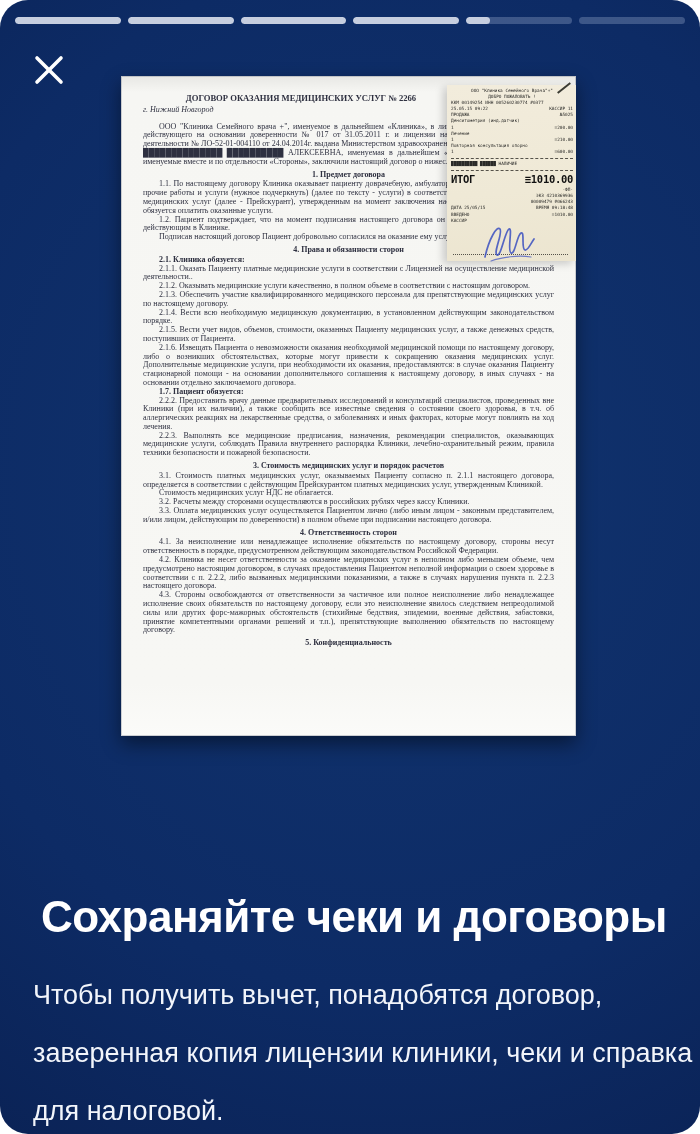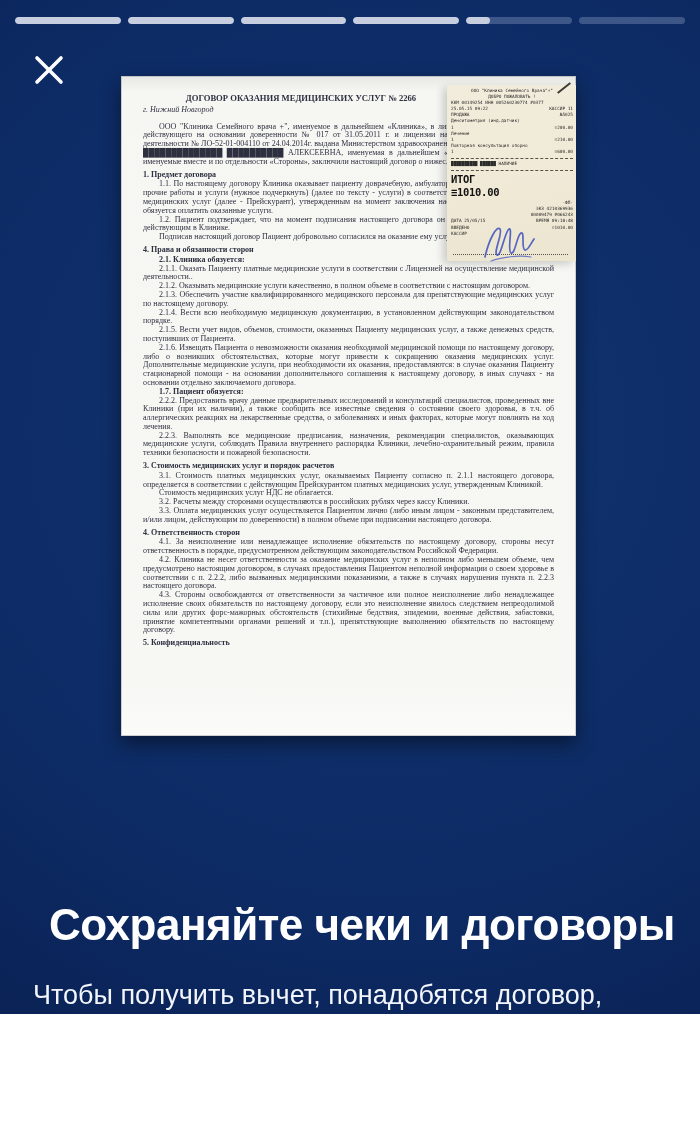--- a/index.html
+++ b/index.html
@@ -1,21 +1,22 @@
 <!DOCTYPE html>
 <html><head>
 <meta charset="utf-8">
 <style>
   html,body{margin:0;padding:0;}
   .stage{
     position:relative;
-    width:700px;height:1014px;
+    width:700px;height:1134px;
     overflow:hidden;
     background:radial-gradient(140% 95% at 55% 42%, #11346f 0%, #0d2b65 48%, #0a2153 78%, #071a43 100%);
     font-family:"Liberation Sans", sans-serif;
+    border-radius:28px;
   }
 
   
   .progress-row{
     position:absolute;left:15px;right:15px;top:17px;height:7px;
     display:flex;gap:7px;
   }
   .progress-seg{
     flex:1;height:7px;border-radius:4px;
     background:rgba(185,200,230,0.28);
@@ -41,54 +42,54 @@
     position:absolute;left:22px;right:22px;top:14px;
     font-family:"Liberation Serif", serif;
     font-size:8px;line-height:8.8px;color:#2e3040;
   }
   .doc-title{
     font-weight:bold;text-align:center;font-size:8.6px;
     margin:4px 95px 3px 0;
   }
   .doc-city{margin:0 0 8px 0;font-style:italic;}
   .doc-p{text-indent:16px;text-align:justify;margin:0;}
-  .doc-h{font-weight:bold;text-align:left;margin:4px 0 1px 0;}
+  .doc-h{font-weight:bold;text-align:center;margin:4px 0 1px 0;}
   .doc-b{font-weight:bold;text-indent:16px;margin:0;}
 
   
   .receipt{
     position:absolute;top:9px;right:0px;width:129px;height:176px;
     background:linear-gradient(175deg,#f2ecdc 0%,#efe9d6 60%,#ece5d0 100%);
     box-shadow:-4px 3px 8px rgba(0,0,0,0.18);
     z-index:3;padding:3px 3px 0 4px;box-sizing:border-box;
     font-family:"DejaVu Sans Mono", monospace;
     font-size:4.4px;line-height:6.1px;color:#2a2a28;
   }
   .r-line{display:flex;justify-content:space-between;white-space:nowrap;overflow:hidden;}
   .r-line.center{justify-content:center;}
   .r-line.total{
     font-size:10.5px;line-height:13px;font-weight:bold;color:#111;
-    letter-spacing:-0.3px;margin:1px 0;flex-direction:column;
+    letter-spacing:-0.3px;margin:1px 0;
   }
   .r-line.sep{border-bottom:1px dashed #55524a;height:3px;margin-bottom:2px;}
   .pen-slash{
     position:absolute;top:2px;right:4px;width:16px;height:2px;
     background:#3b3b33;transform:rotate(-38deg);
   }
   .signature{position:absolute;left:34px;bottom:-6px;z-index:4;}
   .cashier-dots{
     position:absolute;left:6px;right:8px;bottom:6px;
     border-bottom:1px dotted #55524a;
   }
 
   
   .story-heading{
     position:absolute;left:33px;top:884px;width:650px;
     color:#ffffff;font-size:44px;font-weight:bold;letter-spacing:-0.5px;
-    margin:16px;
+    margin:8px;
   }
   .story-body{
     position:absolute;left:33px;top:966px;width:660px;
     color:#f2f5fb;font-size:27px;font-weight:400;line-height:58px;
     margin:0;
   }
 </style>
 </head>
 <body>
 

